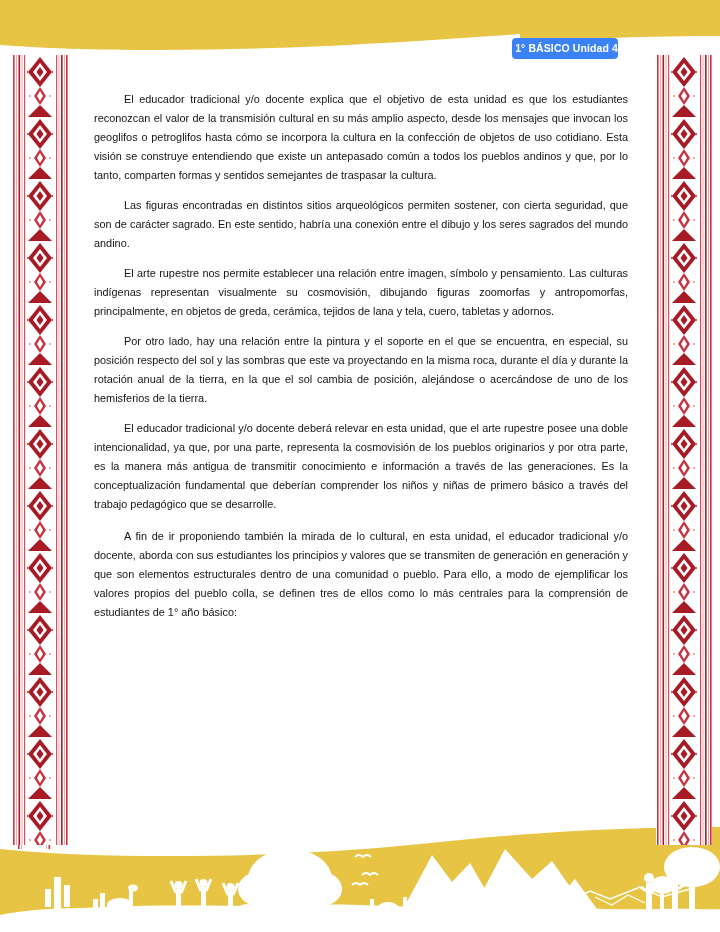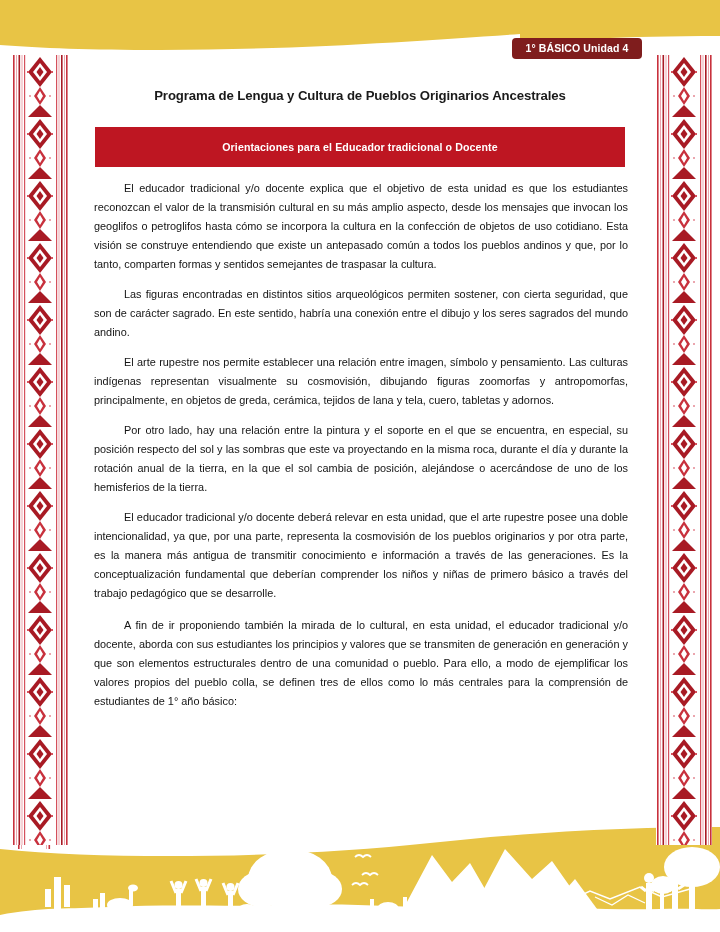--- a/index.html
+++ b/index.html
@@ -26,29 +26,29 @@
     height: 80px;
     z-index: 2;
     pointer-events: none;
   }
   .top-banner svg { display: block; }
 
   .badge {
     position: absolute;
     top: 38px;
     left: 512px;
-    width: 130px;
+    width: 106px;
     height: 21px;
-    background: #7f1d1d;
+    background: #3b82f6;
     border-radius: 4px;
     color: #ffffff;
     font-size: 10.5px;
     font-weight: bold;
     line-height: 21px;
-    text-align: center;
+    text-align: right;
     letter-spacing: 0.1px;
     z-index: 4;
     white-space: nowrap;
   }
 
   
   .side-border {
     position: absolute;
     top: 55px;
     width: 56px;
@@ -189,25 +189,21 @@
   </div>
 
   <div class="side-border right">
     <svg width="56" height="790" viewBox="0 0 56 790" xmlns="http://www.w3.org/2000/svg">
       <rect x="0" y="0" width="56" height="790" fill="url(#tex)"></rect>
     </svg>
   </div>
 
   <div class="content">
 
-    <div class="doc-title">Programa de Lengua y Cultura de Pueblos Originarios Ancestrales</div>
-
-    <div class="red-banner">
-      <span class="red-banner-text">Orientaciones para el Educador tradicional o Docente</span>
-    </div>
+
 
 
     <div class="body-block">
       <p class="para">El educador tradicional y/o docente explica que el objetivo de esta unidad es que los estudiantes reconozcan el valor de la transmisión cultural en su más amplio aspecto, desde los mensajes que invocan los geoglifos o petroglifos hasta cómo se incorpora la cultura en la confección de objetos de uso cotidiano. Esta visión se construye entendiendo que existe un antepasado común a todos los pueblos andinos y que, por lo tanto, comparten formas y sentidos semejantes de traspasar la cultura.</p>
       <p class="para">Las figuras encontradas en distintos sitios arqueológicos permiten sostener, con cierta seguridad, que son de carácter sagrado. En este sentido, habría una conexión entre el dibujo y los seres sagrados del mundo andino.</p>
       <p class="para">El arte rupestre nos permite establecer una relación entre imagen, símbolo y pensamiento. Las culturas indígenas representan visualmente su cosmovisión, dibujando figuras zoomorfas y antropomorfas, principalmente, en objetos de greda, cerámica, tejidos de lana y tela, cuero, tabletas y adornos.</p>
       <p class="para">Por otro lado, hay una relación entre la pintura y el soporte en el que se encuentra, en especial, su posición respecto del sol y las sombras que este va proyectando en la misma roca, durante el día y durante la rotación anual de la tierra, en la que el sol cambia de posición, alejándose o acercándose de uno de los hemisferios de la tierra.</p>
       <p class="para tight">El educador tradicional y/o docente deberá relevar en esta unidad, que el arte rupestre posee una doble intencionalidad, ya que, por una parte, representa la cosmovisión de los pueblos originarios y por otra parte, es la manera más antigua de transmitir conocimiento e información a través de las generaciones. Es la conceptualización fundamental que deberían comprender los niños y niñas de primero básico a través del trabajo pedagógico que se desarrolle.</p>
       <p class="para">A fin de ir proponiendo también la mirada de lo cultural, en esta unidad, el educador tradicional y/o docente, aborda con sus estudiantes los principios y valores que se transmiten de generación en generación y que son elementos estructurales dentro de una comunidad o pueblo. Para ello, a modo de ejemplificar los valores propios del pueblo colla, se definen tres de ellos como lo más centrales para la comprensión de estudiantes de 1° año básico:</p>
     </div>

